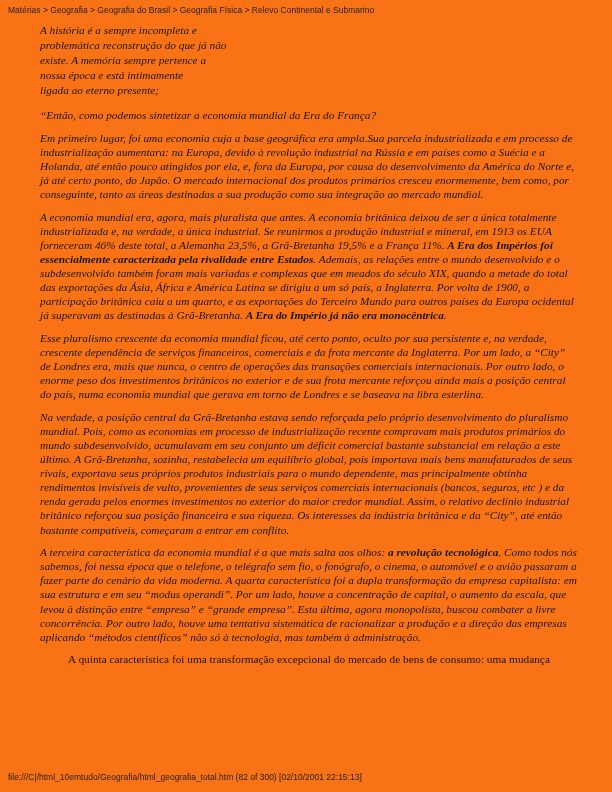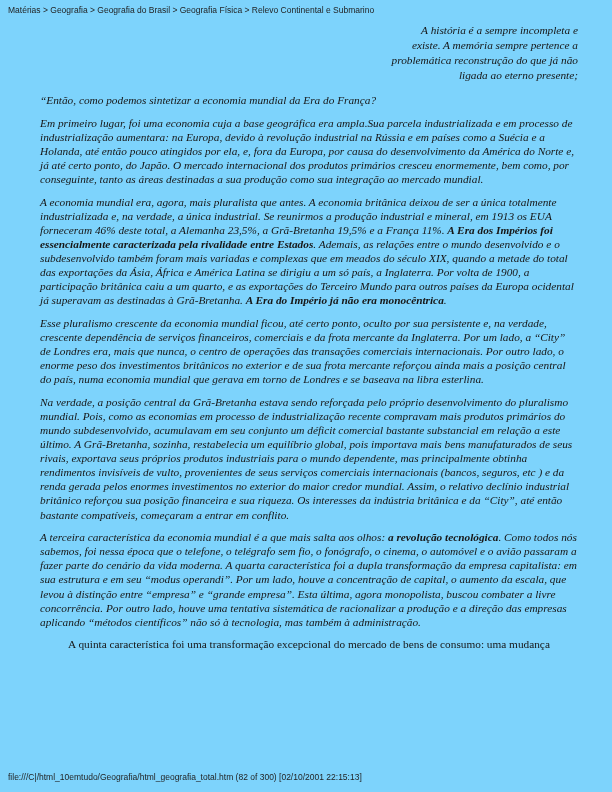--- a/index.html
+++ b/index.html
@@ -2,21 +2,21 @@
 <html><head>
 <meta charset="utf-8">
 <style>
   * { box-sizing: border-box; }
   html, body { margin: 0; padding: 0; background: #e8e8e8; }
   .page {
     position: relative;
     width: 612px;
     height: 792px;
     margin: 0 auto;
-    background: #7dd3fc;
+    background: #f97316;
     font-family: "Liberation Serif", serif;
     color: #161616;
     overflow: hidden;
   }
   .breadcrumb {
     position: absolute;
     left: 8px;
     top: 5px;
     font-family: "Liberation Sans", sans-serif;
     font-size: 8.5px;
@@ -29,21 +29,20 @@
     top: 23px;
     width: 538px;
     font-size: 11.3px;
     line-height: 14.1px;
     font-style: italic;
     text-align: left;
   }
   .quote {
     line-height: 15px;
     margin: 0 0 10px 0;
-    text-align: right;
   }
   .quote .qline { white-space: nowrap; }
   .content p { margin: 0 0 8.5px 0; }
   .content p.roman { font-style: normal; margin-top: 3px; text-align: center; }
   .content strong { font-weight: bold; }
   .footer {
     position: absolute;
     left: 8px;
     top: 772px;
     font-family: "Liberation Sans", sans-serif;
@@ -56,22 +55,23 @@
 <body>
 
 <div class="page">
 
   <div class="breadcrumb">Matérias &gt; Geografia &gt; Geografia do Brasil &gt; Geografia Física &gt; Relevo Continental e Submarino</div>
 
   <div class="content">
 
     <div class="quote">
       <div class="qline">A história é a sempre incompleta e</div>
+      <div class="qline">problemática reconstrução do que já não</div>
       <div class="qline">existe. A memória sempre pertence a</div>
-      <div class="qline">problemática reconstrução do que já não</div>
+      <div class="qline">nossa época e está intimamente</div>
       <div class="qline">ligada ao eterno presente;</div>
     </div>
 
     <p>“Então, como podemos sintetizar a economia mundial da Era do França?</p>
 
     <p>Em primeiro lugar, foi uma economia cuja a base geográfica era ampla.Sua parcela industrializada e em processo de industrialização aumentara: na Europa, devido à revolução industrial na Rússia e em países como a Suécia e a Holanda, até então pouco atingidos por ela, e, fora da Europa, por causa do desenvolvimento da América do Norte e, já até certo ponto, do Japão. O mercado internacional dos produtos primários cresceu enormemente, bem como, por conseguinte, tanto as áreas destinadas a sua produção como sua integração ao mercado mundial.</p>
 
     <p><span>A economia mundial era, agora, mais pluralista que antes. A economia britânica deixou de ser a única totalmente industrializada e, na verdade, a única industrial. Se reunirmos a produção industrial e mineral, em 1913 os EUA forneceram 46% deste total, a Alemanha 23,5%, a Grã-Bretanha 19,5% e a França 11%. </span><strong>A Era dos Impérios foi essencialmente caracterizada pela rivalidade entre Estados</strong><span>. Ademais, as relações entre o mundo desenvolvido e o subdesenvolvido também foram mais variadas e complexas que em meados do século XIX, quando a metade do total das exportações da Ásia, África e América Latina se dirigiu a um só país, a Inglaterra. Por volta de 1900, a participação britânica caiu a um quarto, e as exportações do Terceiro Mundo para outros países da Europa ocidental já superavam as destinadas à Grã-Bretanha. </span><strong>A Era do Império já não era monocêntrica</strong><span>.</span></p>
 
     <p>Esse pluralismo crescente da economia mundial ficou, até certo ponto, oculto por sua persistente e, na verdade, crescente dependência de serviços financeiros, comerciais e da frota mercante da Inglaterra. Por um lado, a “City” de Londres era, mais que nunca, o centro de operações das transações comerciais internacionais. Por outro lado, o enorme peso dos investimentos britânicos no exterior e de sua frota mercante reforçou ainda mais a posição central do país, numa economia mundial que gerava em torno de Londres e se baseava na libra esterlina.</p>

